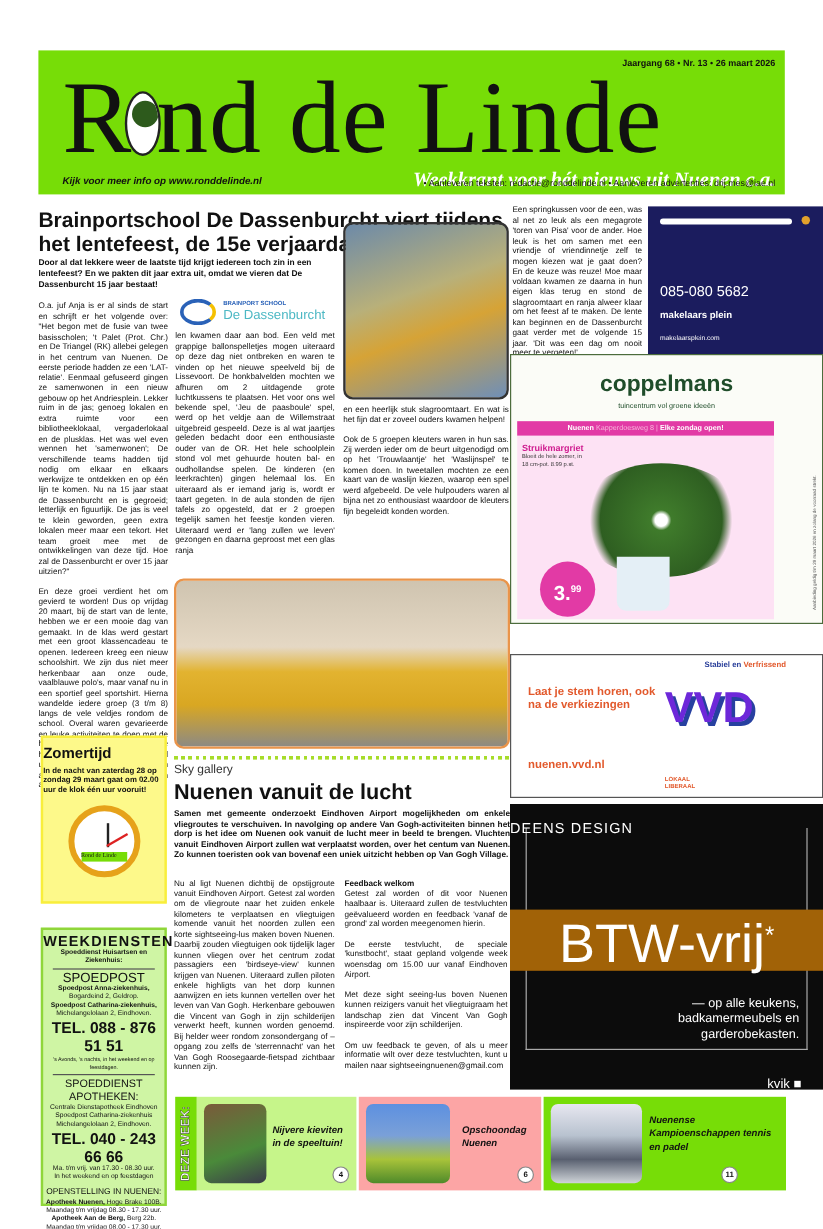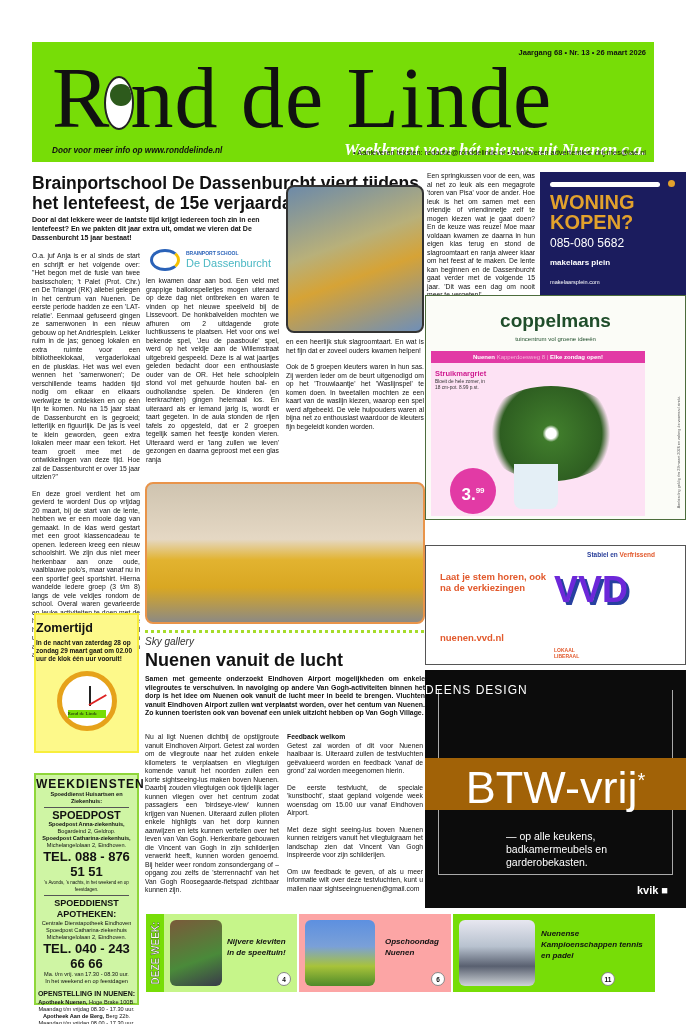--- a/index.html
+++ b/index.html
@@ -20,38 +20,38 @@
 .col{position:absolute;font-size:6.8px;line-height:8.5px;text-align:justify}
 .col p{margin-bottom:8px}
 .school-logo{position:absolute;left:146px;top:247px;width:134px;height:28px}
 .school-logo .sw{position:absolute;left:4px;top:2px;width:30px;height:22px;border-radius:50%;border:3px solid #2a62b8;border-right-color:#f5c000}
 .school-logo .a{position:absolute;left:40px;top:3px;font-size:5px;color:#2a62b8;font-weight:bold}
 .school-logo .b{position:absolute;left:40px;top:10px;font-size:11px;color:#4cb8c4}
 .photo{position:absolute;border-radius:8px;overflow:hidden}
 #ph1{left:286px;top:185px;width:138px;height:148px;background:linear-gradient(160deg,#6d8aa8,#b8b07a 40%,#d6a336 60%,#6f8fb8);border:2px solid #333}
 #ph2{left:145px;top:482px;width:280px;height:142px;background:linear-gradient(180deg,#cfc4b0 0%,#e5d8c4 40%,#e2b330 55%,#d9a722 75%,#8d8a83 100%);border:2px solid #e9944a}
 .dots{position:absolute;left:145px;top:630px;width:280px;height:3px;background:repeating-linear-gradient(90deg,#a6dc2a 0 3px,transparent 3px 6px)}
-.kicker{position:absolute;left:145px;top:636px;font-size:10px;font-style:italic;color:#333}
+.kicker{position:absolute;left:145px;top:636px;font-size:10px;color:#333}
 h2{position:absolute;left:145px;top:650px;font-size:18px;font-weight:bold}
 .lead2{position:absolute;left:145px;top:675px;width:280px;font-size:6.9px;line-height:8.5px;font-weight:bold;text-align:justify}
 
 #zomer{left:34px;top:613px;width:105px;height:140px;background:#fdf98a;border:2px solid #f8ee3c;text-align:left}
 #zomer .t{font-size:12.5px;font-weight:bold;margin-top:6px}
 #zomer .s{font-size:6.5px;font-weight:bold;line-height:8px;margin-top:4px}
 #zomer .clock{width:60px;height:60px;border-radius:50%;background:#fff;border:5px solid #e6a21a;margin:8px auto 0;position:relative}
 #zomer .clock .h{position:absolute;left:27px;top:10px;width:2px;height:20px;background:#222}
 #zomer .clock .m{position:absolute;left:27px;top:28px;width:20px;height:2px;background:#d22;transform:rotate(-30deg);transform-origin:left}
 #zomer .clock .lab{position:absolute;left:6px;top:34px;width:38px;height:8px;background:#77dd07;font-size:5px;font-family:"Liberation Serif",serif;line-height:8px}
 
 #week{left:34px;top:773px;width:105px;height:232px;background:#cff5a4;border:2px solid #8fd63a;text-align:center;font-family:"Liberation Sans Narrow","Liberation Sans",sans-serif}
 #week .t{font-size:12px;font-weight:bold;letter-spacing:1px;margin-top:2px}
 #week .sm{font-size:5.6px;line-height:7px}
 #week .b{font-weight:bold}
 #week .big{font-size:13px;font-weight:bold;line-height:15px}
-#week .mid{font-size:9px;font-weight:bold;line-height:11px}
+#week .mid{font-size:9px;font-weight:normal;line-height:11px}
 #week hr{border:none;border-top:1px solid #555;margin:2px 8px}
 
 #woning{left:540px;top:172px;width:147px;height:125px;background:#1b1c5e;color:#fff}
 #woning .bar{position:absolute;left:10px;top:10px;width:110px;height:5px;background:#fff;border-radius:3px}
 #woning .dot{position:absolute;left:128px;top:8px;width:7px;height:7px;border-radius:50%;background:#e2a12c}
 #woning .h{position:absolute;left:10px;top:20px;font-size:20px;font-weight:bold;line-height:20px;color:#e2a12c}
 #woning .ph{position:absolute;left:10px;top:64px;font-size:12px}
 #woning .mp{position:absolute;left:10px;top:86px;font-size:8px;font-weight:bold}
 #woning .url{position:absolute;left:10px;top:107px;font-size:5.6px}
 #copp{left:425px;top:295px;width:261px;height:225px;border:1.5px solid #4c6c3c;background:#fbfcf7}
@@ -72,39 +72,39 @@
 #vvd .slog b{color:#e2592c}
 #vvd .txt{position:absolute;left:14px;top:25px;font-size:9.5px;font-weight:bold;color:#e2592c;line-height:11px}
 #vvd .url{position:absolute;left:14px;top:86px;font-size:9.5px;font-weight:bold;color:#e2592c}
 #vvd .logo{position:absolute;left:128px;top:28px;font-size:36px;font-weight:bold;color:#6d28d9;line-height:32px;text-shadow:3px 3px 0 #2740a0}
 #vvd .lok{position:absolute;left:128px;top:102px;font-size:5px;font-weight:bold;color:#e2592c;line-height:5.5px}
 #kvik{left:425px;top:670px;width:261px;height:238px;background:#0c0c0c;color:#fff}
 #kvik .frame{position:absolute;left:13px;top:20px;width:235px;height:185px;border:1px solid #aaa;border-top:none}
 #kvik .dd{position:absolute;left:0;width:100%;top:13px;font-size:12px;letter-spacing:1px}
 #kvik .btw{position:absolute;left:0;width:100%;top:88px;text-align:center;font-size:45px;background:#a16207;line-height:45px}
 #kvik .btw sup{font-size:20px}
-#kvik .sub{position:absolute;right:20px;top:160px;text-align:left;font-size:10.5px;line-height:13px}
-#kvik .brand{position:absolute;right:18px;top:214px;font-size:11px;font-weight:bold}
+#kvik .sub{position:absolute;right:20px;top:160px;text-align:right;font-size:10.5px;line-height:13px}
+#kvik .brand{position:absolute;right:18px;top:228px;font-size:11px;font-weight:normal}
 
 #dw{left:146px;top:914px;width:509px;height:78px}
 #dw .lab{position:absolute;left:0;top:0;width:18px;height:78px;background:#77dd07;color:#fff}
 #dw .lab span{position:absolute;left:9px;top:39px;transform:translate(-50%,-50%) rotate(-90deg);font-size:10px;font-weight:bold;white-space:nowrap;color:#fff;-webkit-text-stroke:0.3px #111}
 .card{position:absolute;top:0;height:78px}
 .card .img{position:absolute;left:6px;top:6px;height:66px;border-radius:6px}
 .card .cap{position:absolute;font-size:8px;font-weight:bold;font-style:italic;line-height:11px}
 .card .num{position:absolute;bottom:6px;width:14px;height:14px;border-radius:50%;background:#fff;border:1px solid #888;font-size:6.5px;font-weight:bold;text-align:center;line-height:13px}
 </style>
 </head>
 <body>
 
 <div id="mast" class="abs">
   <div class="issue">Jaargang 68 • Nr. 13 • 26 maart 2026</div>
   <div class="logo"><span>R</span><span class="tree"></span><span>nd de Linde</span></div>
   <div class="tag">Weekkrant voor hét nieuws uit Nuenen c.a.</div>
-  <div class="site">Door voor meer info op www.ronddelinde.nl</div>
+  <div class="site">Kijk voor meer info op www.ronddelinde.nl</div>
   <div class="deliver">• Aanleveren teksten: redactie@ronddelinde.nl • Aanleveren advertenties: drij.mes@iae.nl</div>
 </div>
 
 <h1>Brainportschool De Dassenburcht viert tijdens het lentefeest, de 15e verjaardag!</h1>
 <div class="lead">Door al dat lekkere weer de laatste tijd krijgt iedereen toch zin in een lentefeest? En we pakten dit jaar extra uit, omdat we vieren dat De Dassenburcht 15 jaar bestaat!</div>
 <div class="col" style="left:32px;top:252px;width:108px">
   <p>O.a. juf Anja is er al sinds de start en schrijft er het volgende over: "Het begon met de fusie van twee basisscholen; 't Palet (Prot. Chr.) en De Triangel (RK) allebei gelegen in het centrum van Nuenen. De eerste periode hadden ze een 'LAT-relatie'. Eenmaal gefuseerd gingen ze samenwonen in een nieuw gebouw op het Andriesplein. Lekker ruim in de jas; genoeg lokalen en extra ruimte voor een bibliotheeklokaal, vergaderlokaal en de plusklas. Het was wel even wennen het 'samenwonen'; De verschillende teams hadden tijd nodig om elkaar en elkaars werkwijze te ontdekken en op één lijn te komen. Nu na 15 jaar staat de Dassenburcht en is gegroeid; letterlijk en figuurlijk. De jas is veel te klein geworden, geen extra lokalen meer maar een tekort. Het team groeit mee met de ontwikkelingen van deze tijd. Hoe zal de Dassenburcht er over 15 jaar uitzien?"</p>
   <p>En deze groei verdient het om gevierd te worden! Dus op vrijdag 20 maart, bij de start van de lente, hebben we er een mooie dag van gemaakt. In de klas werd gestart met een groot klassencadeau te openen. Iedereen kreeg een nieuw schoolshirt. We zijn dus niet meer herkenbaar aan onze oude, vaalblauwe polo's, maar vanaf nu in een sportief geel sportshirt. Hierna wandelde iedere groep (3 t/m 8) langs de vele veldjes rondom de school. Overal waren gevarieerde en leuke activiteiten te doen met de hele klas. Onze gym juf Celine heeft een sportief buitenspel veld uitgezet. De welbekende spellen als badminton, stoeprandje buts en allerlei balspe-</p>
 </div>
 <div class="school-logo">
@@ -166,21 +166,20 @@
   <div class="mid" style="font-size:7px;margin-top:3px">OPENSTELLING IN NUENEN:</div>
   <div class="sm"><span class="b">Apotheek Nuenen,</span> <span>Hoge Brake 100B.</span></div>
   <div class="sm">Maandag t/m vrijdag 08.30 - 17.30 uur.</div>
   <div class="sm"><span class="b">Apotheek Aan de Berg,</span> <span>Berg 22b.</span></div>
   <div class="sm">Maandag t/m vrijdag 08.00 - 17.30 uur.</div>
 </div>
 
 <div id="woning" class="abs">
   <div class="bar"></div>
     <div class="dot"></div>
-  <div class="h">WONING KOPEN?</div>
   <div class="ph">085-080 5682</div>
   <div class="mp">makelaars plein</div>
   <div class="url">makelaarsplein.com</div>
 </div>
 
 <div id="copp" class="abs">
   <div class="logo">coppelmans</div>
   <div class="sub">tuincentrum vol groene ideeën</div>
   <div class="pink"></div>
   <div class="banner"><b>Nuenen</b> <span>Kapperdoesweg 8 |</span> <b>Elke zondag open!</b></div>

